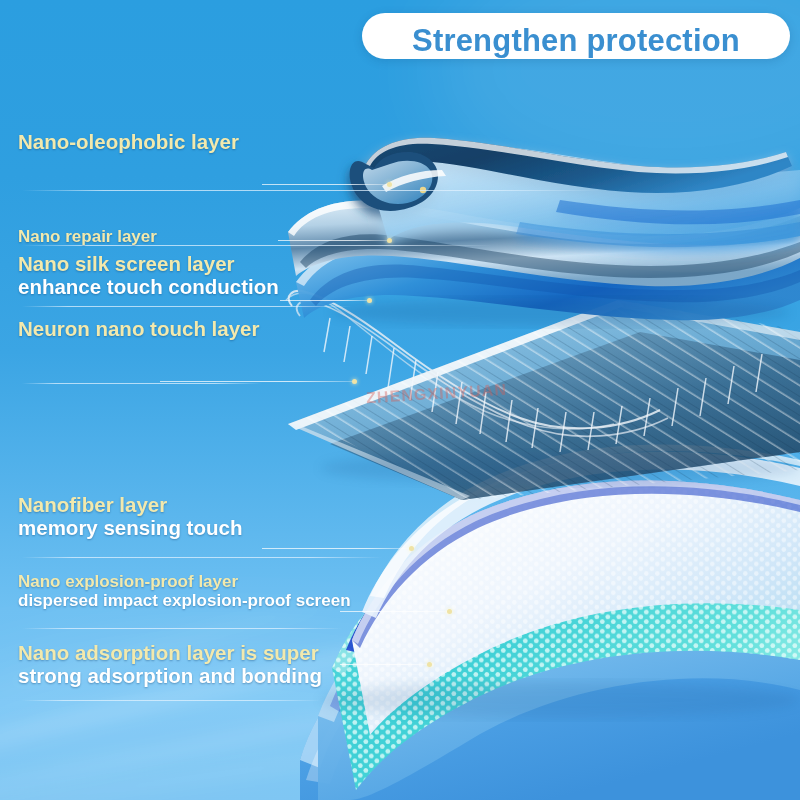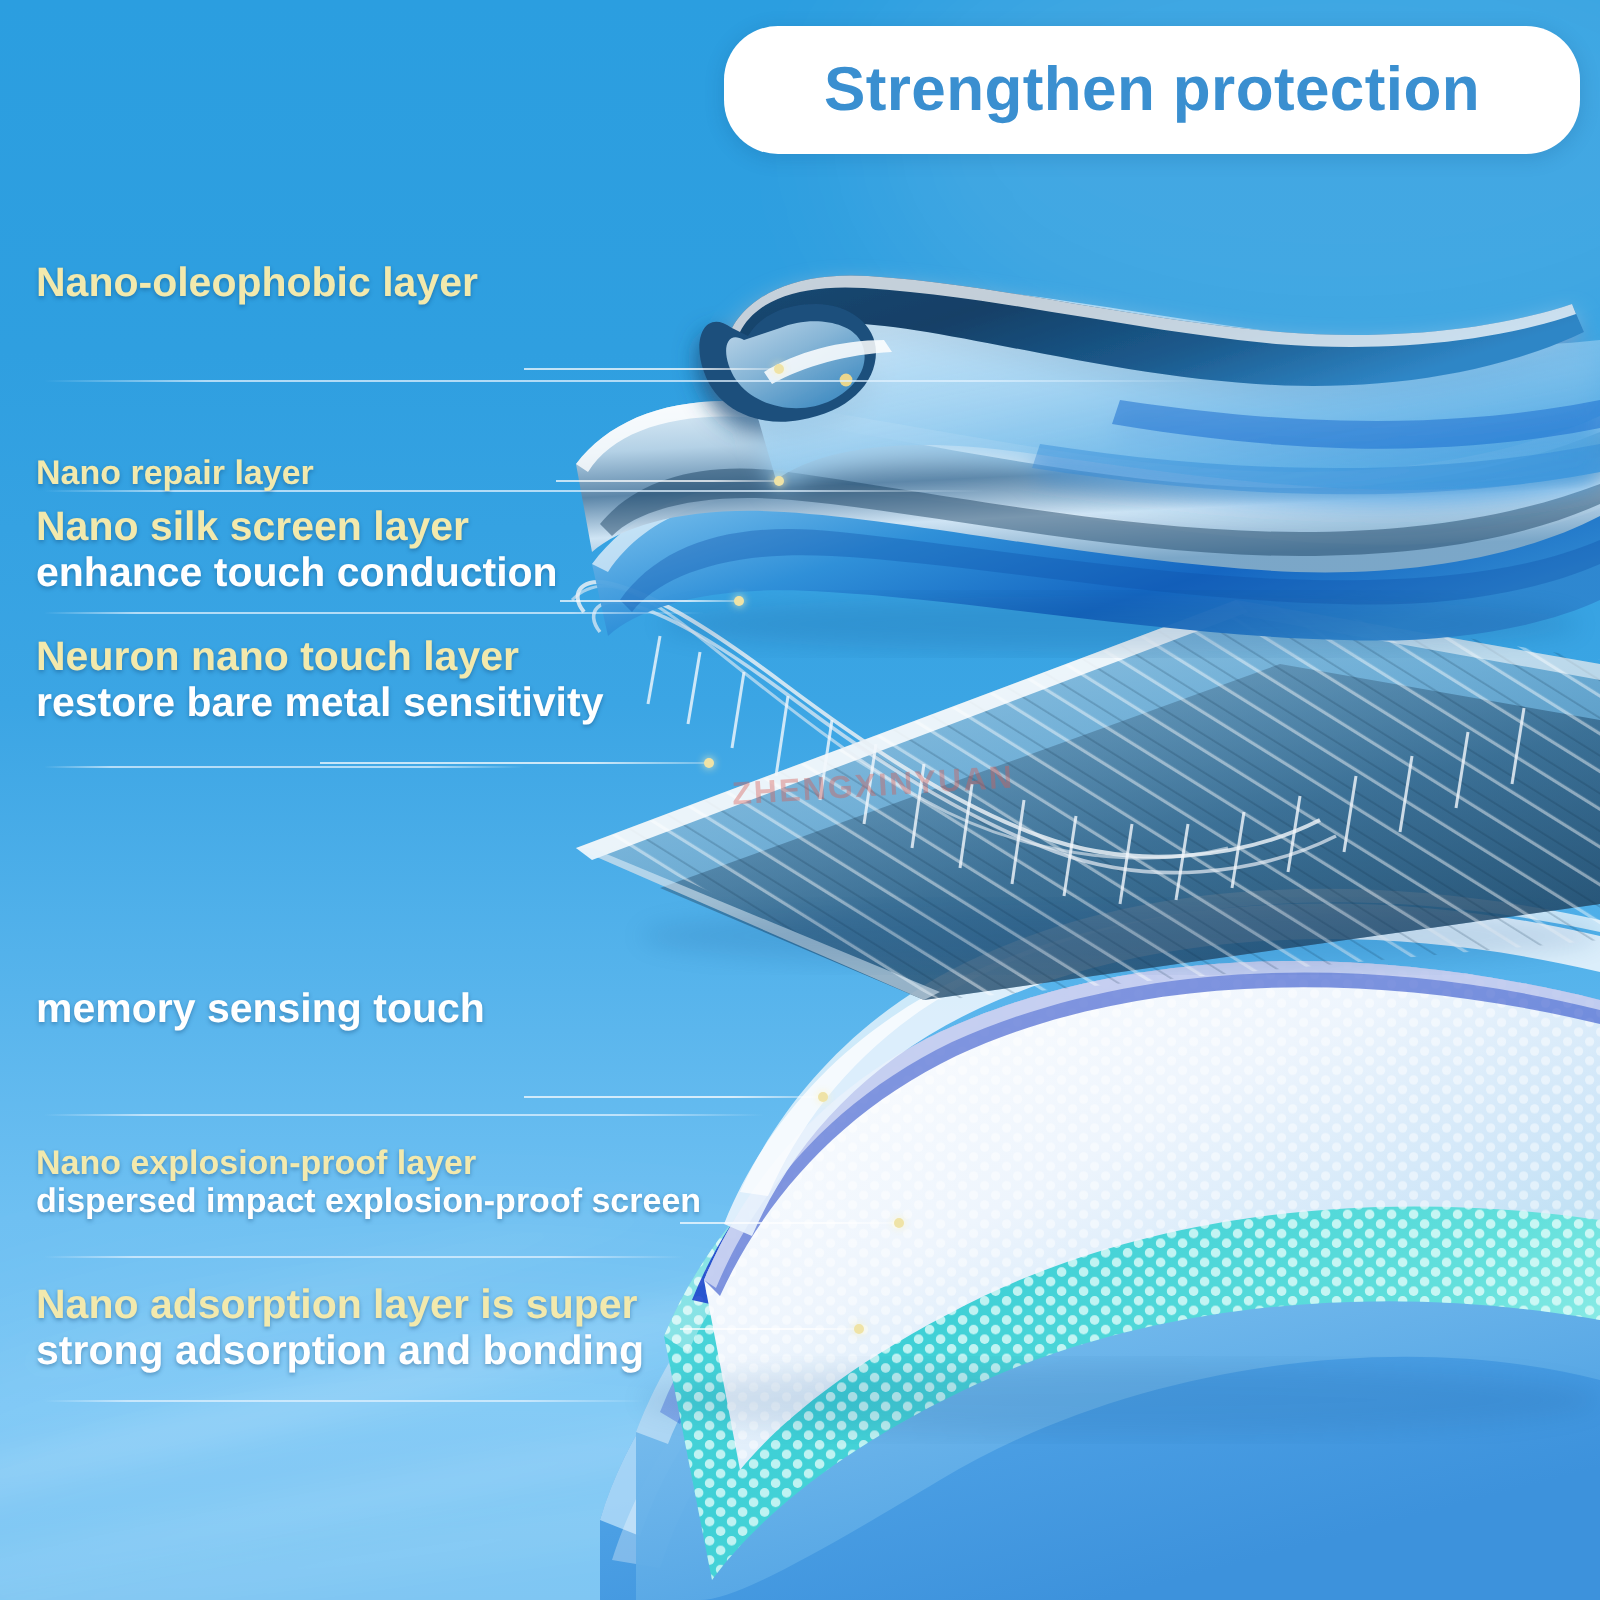--- a/index.html
+++ b/index.html
@@ -43,26 +43,26 @@
     filter: blur(40px);
     pointer-events: none;
   }
 
   
   .title-pill {
     position: absolute;
     left: 362px;
     top: 13px;
     width: 428px;
-    height: 64px;
+    height: 46px;
     background: #ffffff;
     border-radius: 27px;
     box-shadow: 0 2px 10px rgba(10,60,110,0.18);
     display: flex;
-    align-items: center;
+    align-items: flex-end;
     justify-content: center;
   }
   .title-pill .title-text {
     color: #3a8fd0;
     font-size: 31px;
     font-weight: bold;
     letter-spacing: 0.2px;
     white-space: nowrap;
   }
 
@@ -471,23 +471,23 @@
       </div>
       <div class="label size-md" style="top: 203px; margin-top: 24px;">
         <span class="l-title">Nano repair layer</span>
       </div>
       <div class="label size-lg" style="top: 253px;">
         <span class="l-title">Nano silk screen layer</span>
         <span class="l-desc">enhance touch conduction</span>
       </div>
       <div class="label size-lg" style="top: 318px;">
         <span class="l-title">Neuron nano touch layer</span>
-        <span class="l-desc">restore bare metal sensitivity</span>
       </div>
       <div class="label size-lg" style="top: 494px;">
+        <span class="l-title">Nanofiber layer</span>
         <span class="l-desc">memory sensing touch</span>
       </div>
       <div class="label size-md" style="top: 572px;">
         <span class="l-title">Nano explosion-proof layer</span>
         <span class="l-desc">dispersed impact explosion-proof screen</span>
       </div>
       <div class="label size-lg" style="top: 642px;">
         <span class="l-title">Nano adsorption layer is super</span>
         <span class="l-desc">strong adsorption and bonding</span>
       </div>

